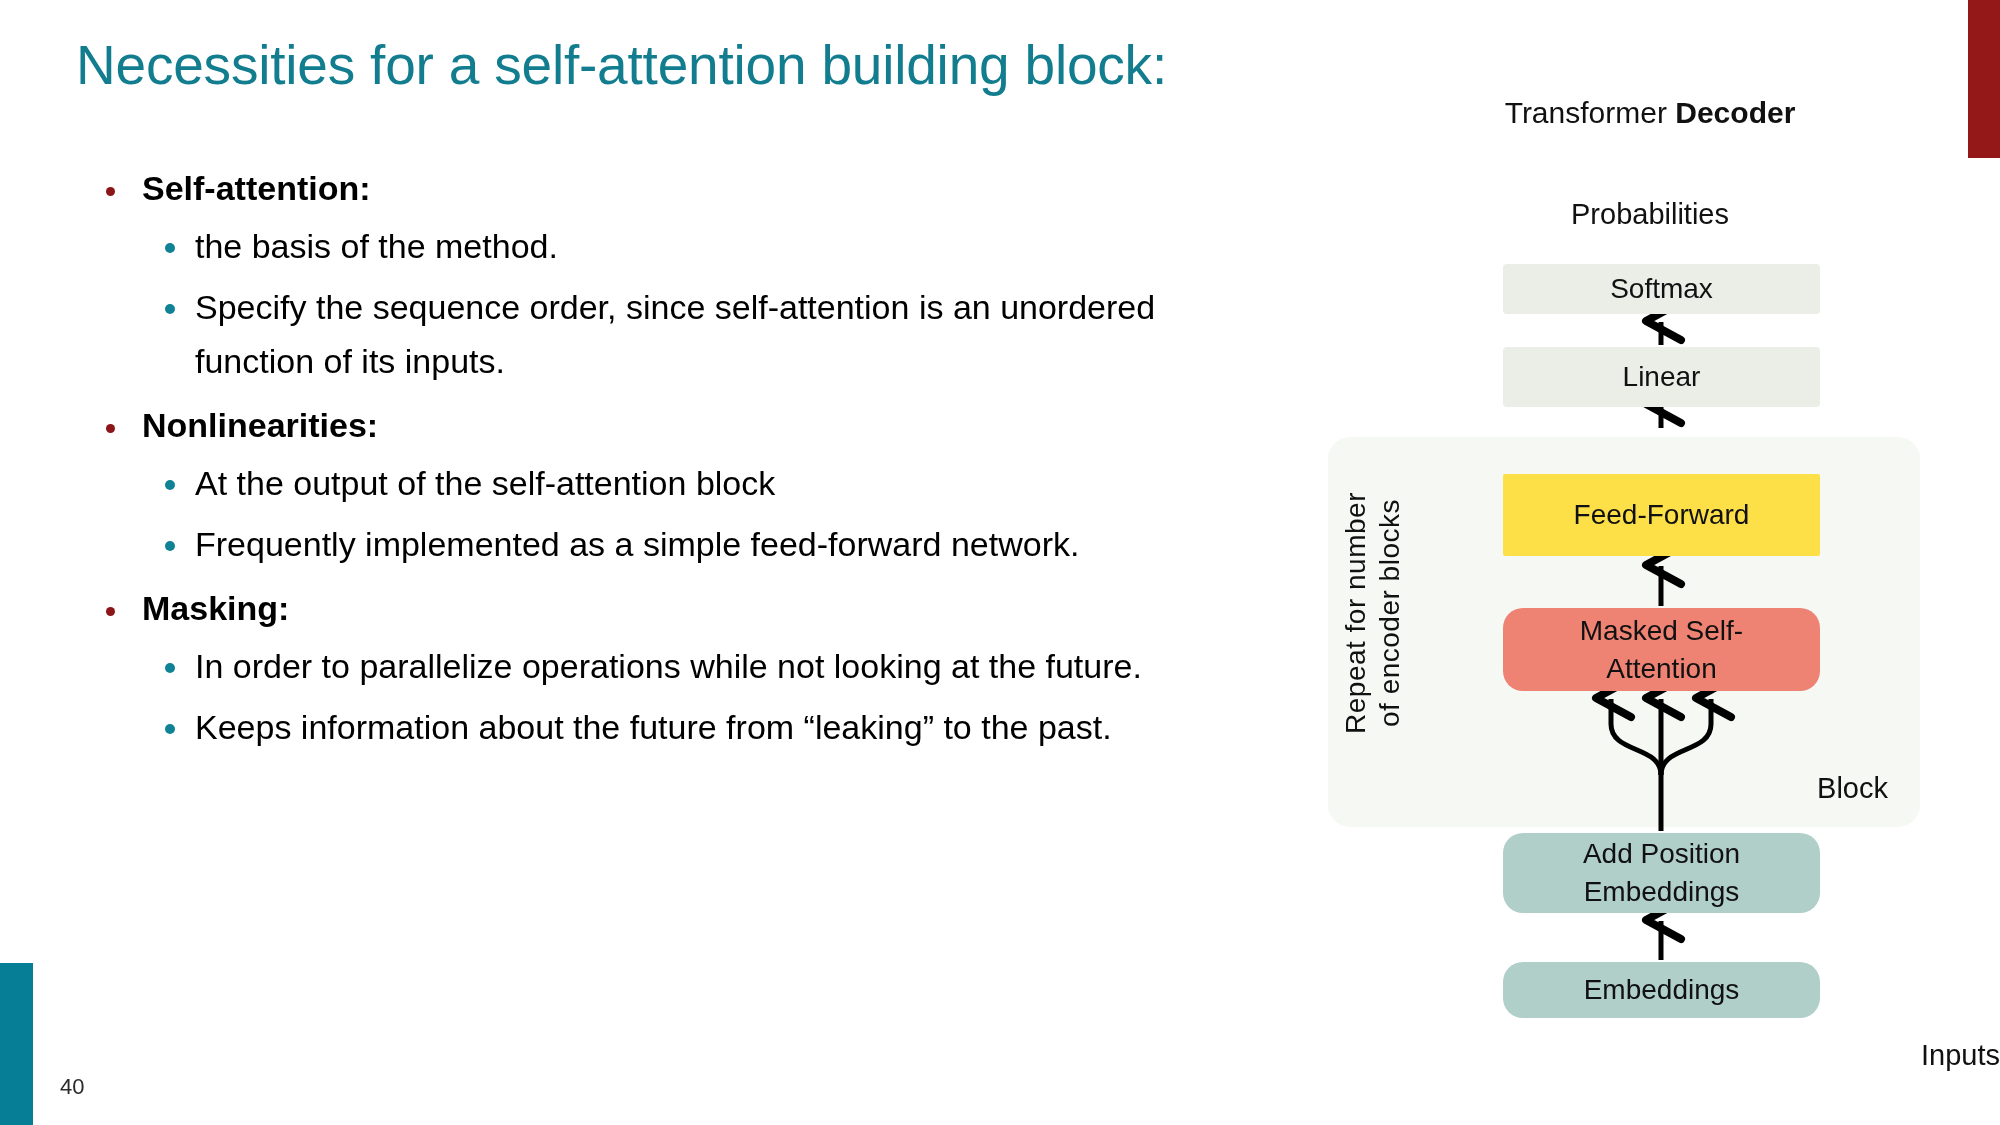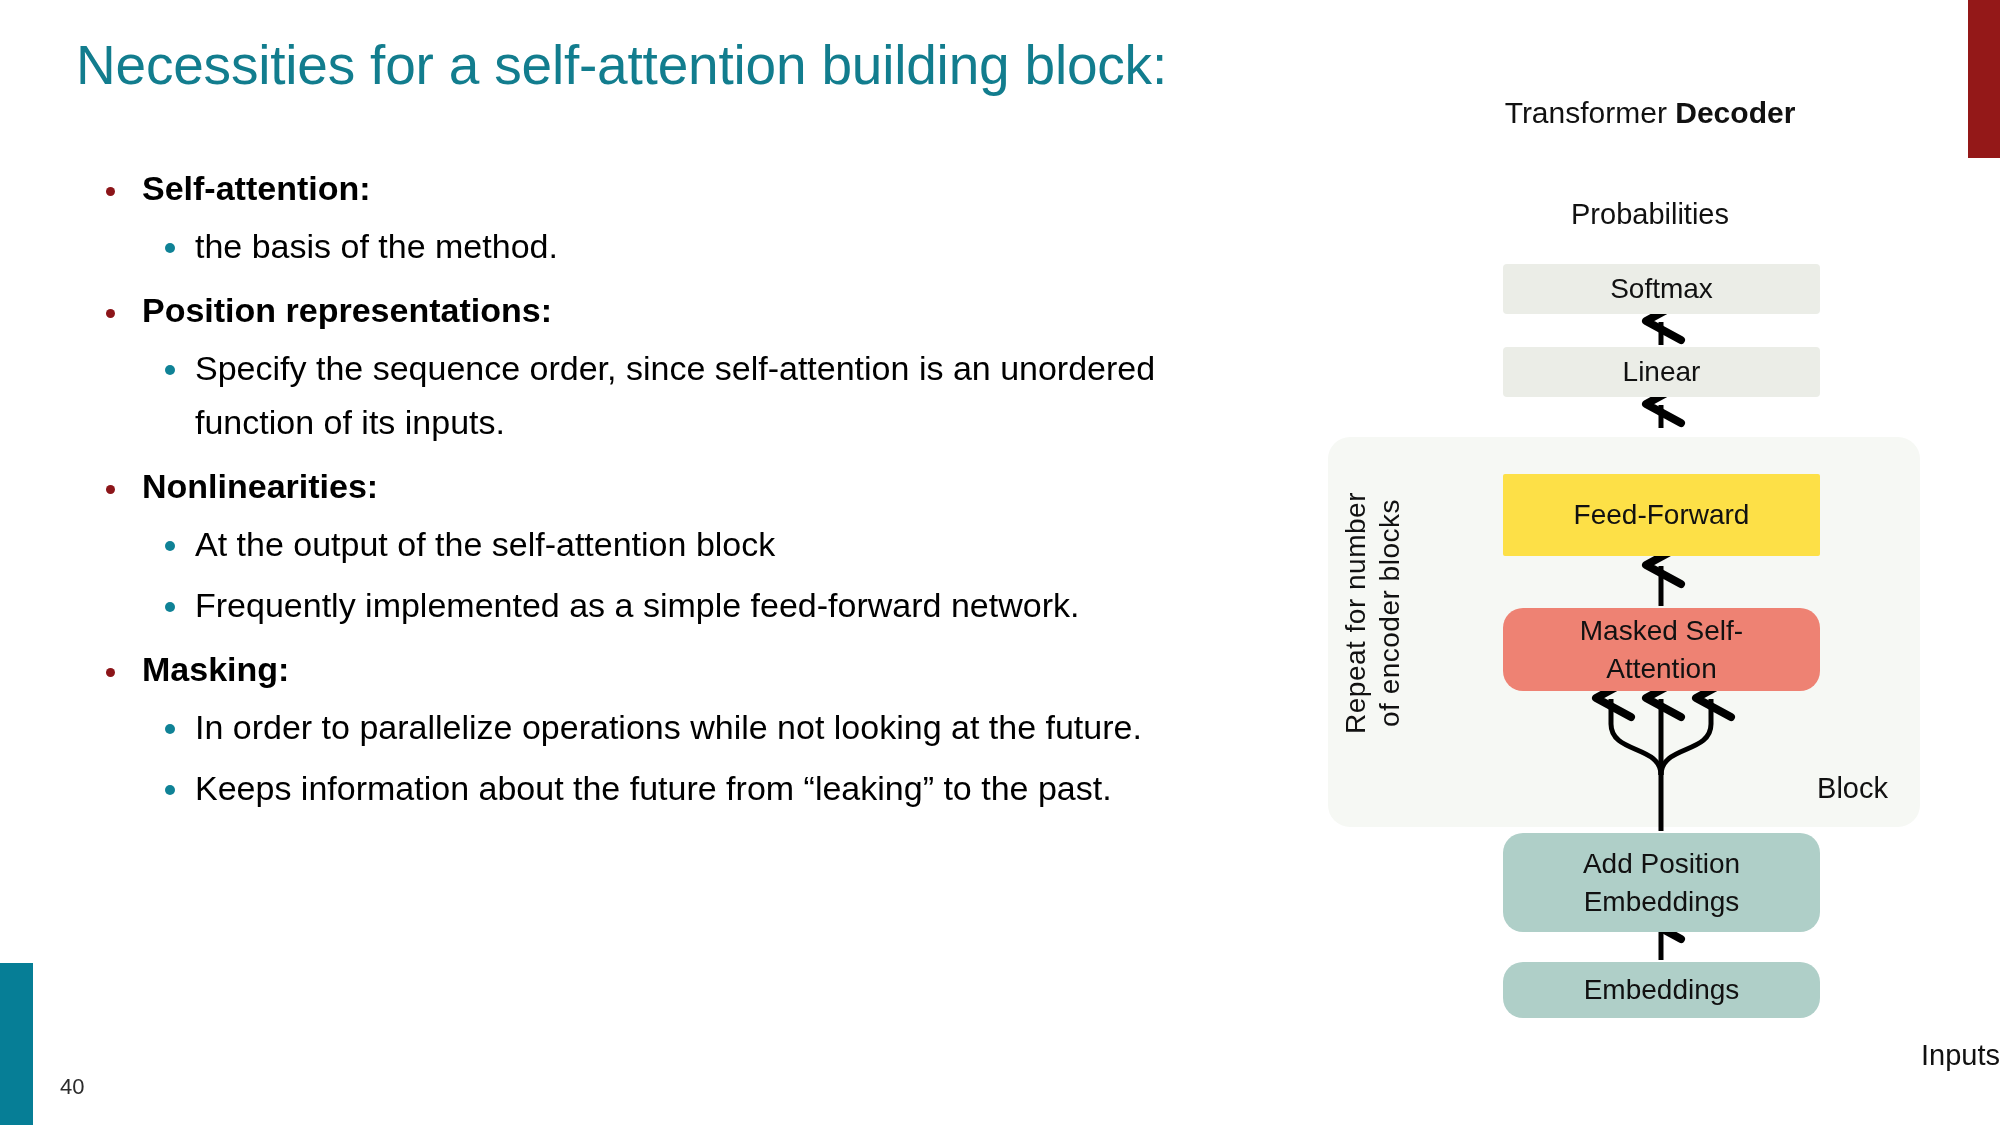--- a/index.html
+++ b/index.html
@@ -150,24 +150,24 @@
     display: flex;
     align-items: center;
     justify-content: center;
     text-align: center;
     font-size: 28px;
     color: #111;
     line-height: 38px;
     box-sizing: border-box;
   }
   .node-softmax  { top: 264px; height: 50px; background: #EBEDE7; }
-  .node-linear   { top: 347px; height: 50px; background: #EBEDE7; }
+  .node-linear   { top: 347px; height: 60px; background: #EBEDE7; }
   .node-ff       { top: 474px; height: 82px; background: #fde047; border-radius: 2px; }
   .node-msa      { top: 608px; height: 83px; background: #EE8273; border-radius: 20px; }
-  .node-ape      { top: 833px; height: 99px; background: #AFCFC8; border-radius: 20px; }
+  .node-ape      { top: 833px; height: 80px; background: #AFCFC8; border-radius: 20px; }
   .node-emb      { top: 962px; height: 56px; background: #AFCFC8; border-radius: 20px; }
 
   .block-container {
     position: absolute;
     left: 28px;
     top: 437px;
     width: 592px;
     height: 390px;
     background: #F6F8F4;
     border-radius: 22px;
@@ -210,23 +210,20 @@
 
 <div class="slide-title">Necessities for a self-attention building block:</div>
 
 <div class="body-list">
   <div class="bullet-l1">
     <span>Self-attention:</span>
   </div>
   <div class="bullet-l2">
     <span>the basis of the method.</span>
   </div>
-  <div class="bullet-l1">
-    <span>Position representations:</span>
-  </div>
   <div class="bullet-l2">
     <span>Specify the sequence order, since self-attention is an unordered function of its inputs.</span>
   </div>
   <div class="bullet-l1">
     <span>Nonlinearities:</span>
   </div>
   <div class="bullet-l2">
     <span>At the output of the self-attention block</span>
   </div>
   <div class="bullet-l2">

